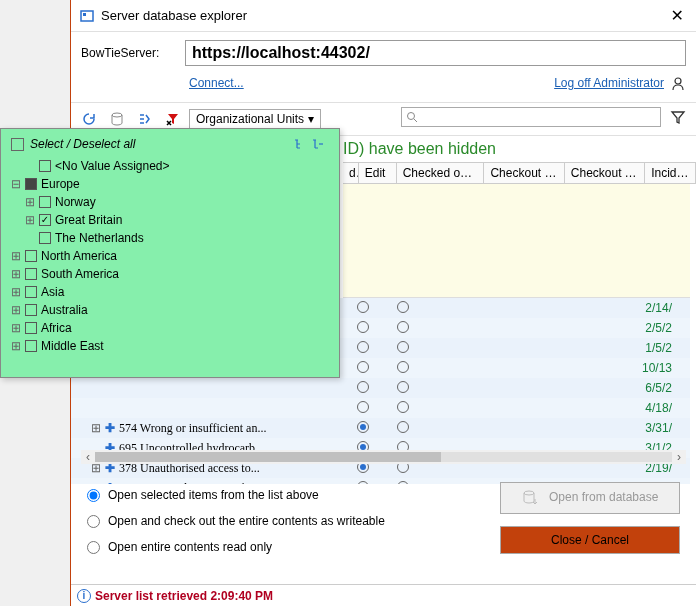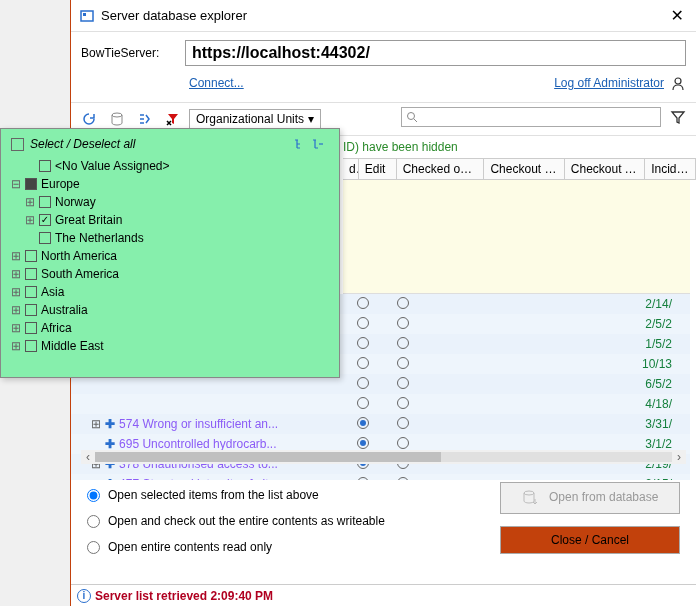--- a/index.html
+++ b/index.html
@@ -21,36 +21,36 @@
 .linksrow .spacer { flex: 1; }
 .linksrow .usericon { margin-left: 6px; width: 16px; height: 16px; display: inline-flex; align-items: center; justify-content: center; }
 
 .toolbar { display: flex; align-items: center; padding: 4px 6px; gap: 4px; border-top: 1px solid #e0e0e0; border-bottom: 1px solid #e0e0e0; position: relative; }
 .tbtn { width: 24px; height: 24px; display: inline-flex; align-items: center; justify-content: center; border: 1px solid transparent; cursor: pointer; }
 .orgunits { border: 1px solid #aaa; padding: 2px 6px; background: #fff; cursor: pointer; display: flex; align-items: center; gap: 4px; }
 .searchbox { position: absolute; left: 330px; top: 4px; width: 260px; border: 1px solid #aaa; padding: 2px 4px; display: flex; align-items: center; }
 .searchbox input { border: none; outline: none; flex: 1; }
 .funnel { position: absolute; right: 8px; top: 4px; width: 20px; height: 20px; display: flex; align-items: center; justify-content: center; cursor: pointer; }
 
-.hiddenmsg { color: #2a8a2a; padding: 4px 0 4px 272px; font-size: 12px; }
+.hiddenmsg { color: #2a8a2a; padding: 4px 0 4px 272px; font-size: 16px; }
 
 .colheaders { display: flex; border-top: 1px solid #ccc; border-bottom: 1px solid #ccc; background: #fafafa; height: 22px; margin-left: 272px; }
 .colheaders .col { border-right: 1px solid #ccc; padding: 3px 6px; white-space: nowrap; overflow: hidden; text-overflow: ellipsis; }
 
 .databody { position: relative; height: 300px; overflow: hidden; margin-left: 0; }
 .yellowish { position: absolute; left: 272px; top: 0; right: 6px; height: 114px; background: #fdfce6; border-bottom: 1px solid #ddd; }
 .rowarea { position: absolute; left: 0; top: 114px; right: 6px; }
 .drow { display: flex; align-items: center; height: 20px; background: #eaf2fb; }
 .drow:nth-child(even){ background:#eef5fc; }
 .drow .radio1, .drow .radio2 { width: 40px; text-align: center; }
 .drow .date { margin-left: auto; color: #15803d; padding-right: 18px; }
 .drow .treecell { width: 272px; padding-left: 20px; display: flex; align-items: center; gap: 4px; overflow: hidden; white-space: nowrap; }
 .drow .treecell .exp { width: 10px; color: #666; }
 .drow .treecell .plus { color: #2a6fce; font-weight: bold; }
-.drow .treecell .txt { color: #8b5cf6; overflow: hidden; text-overflow: ellipsis; }
+.drow .treecell .txt { color: #000000; overflow: hidden; text-overflow: ellipsis; font-family: Liberation Serif, serif; }
 .input-radio { appearance: none; width: 12px; height: 12px; border: 1px solid #666; border-radius: 50%; display: inline-block; position: relative; }
 .input-radio.checked::after { content: ""; position: absolute; inset: 2px; background: #2a6fce; border-radius: 50%; }
 
 .hscroll { position: absolute; left: 10px; right: 10px; top: 450px; height: 14px; background: #f0f0f0; display: flex; align-items: center; }
 .hscroll .arrow { width: 14px; text-align: center; color: #666; cursor: pointer; }
 .hscroll .track { flex: 1; height: 10px; background: #e0e0e0; position: relative; }
 .hscroll .thumb { position: absolute; left: 0; top: 0; height: 10px; width: 60%; background: #c0c0c0; }
 
 .bottom { position: absolute; left: 0; right: 0; top: 474px; padding: 8px 16px; }
 .optrow { display: flex; align-items: center; gap: 8px; padding: 6px 0; }

